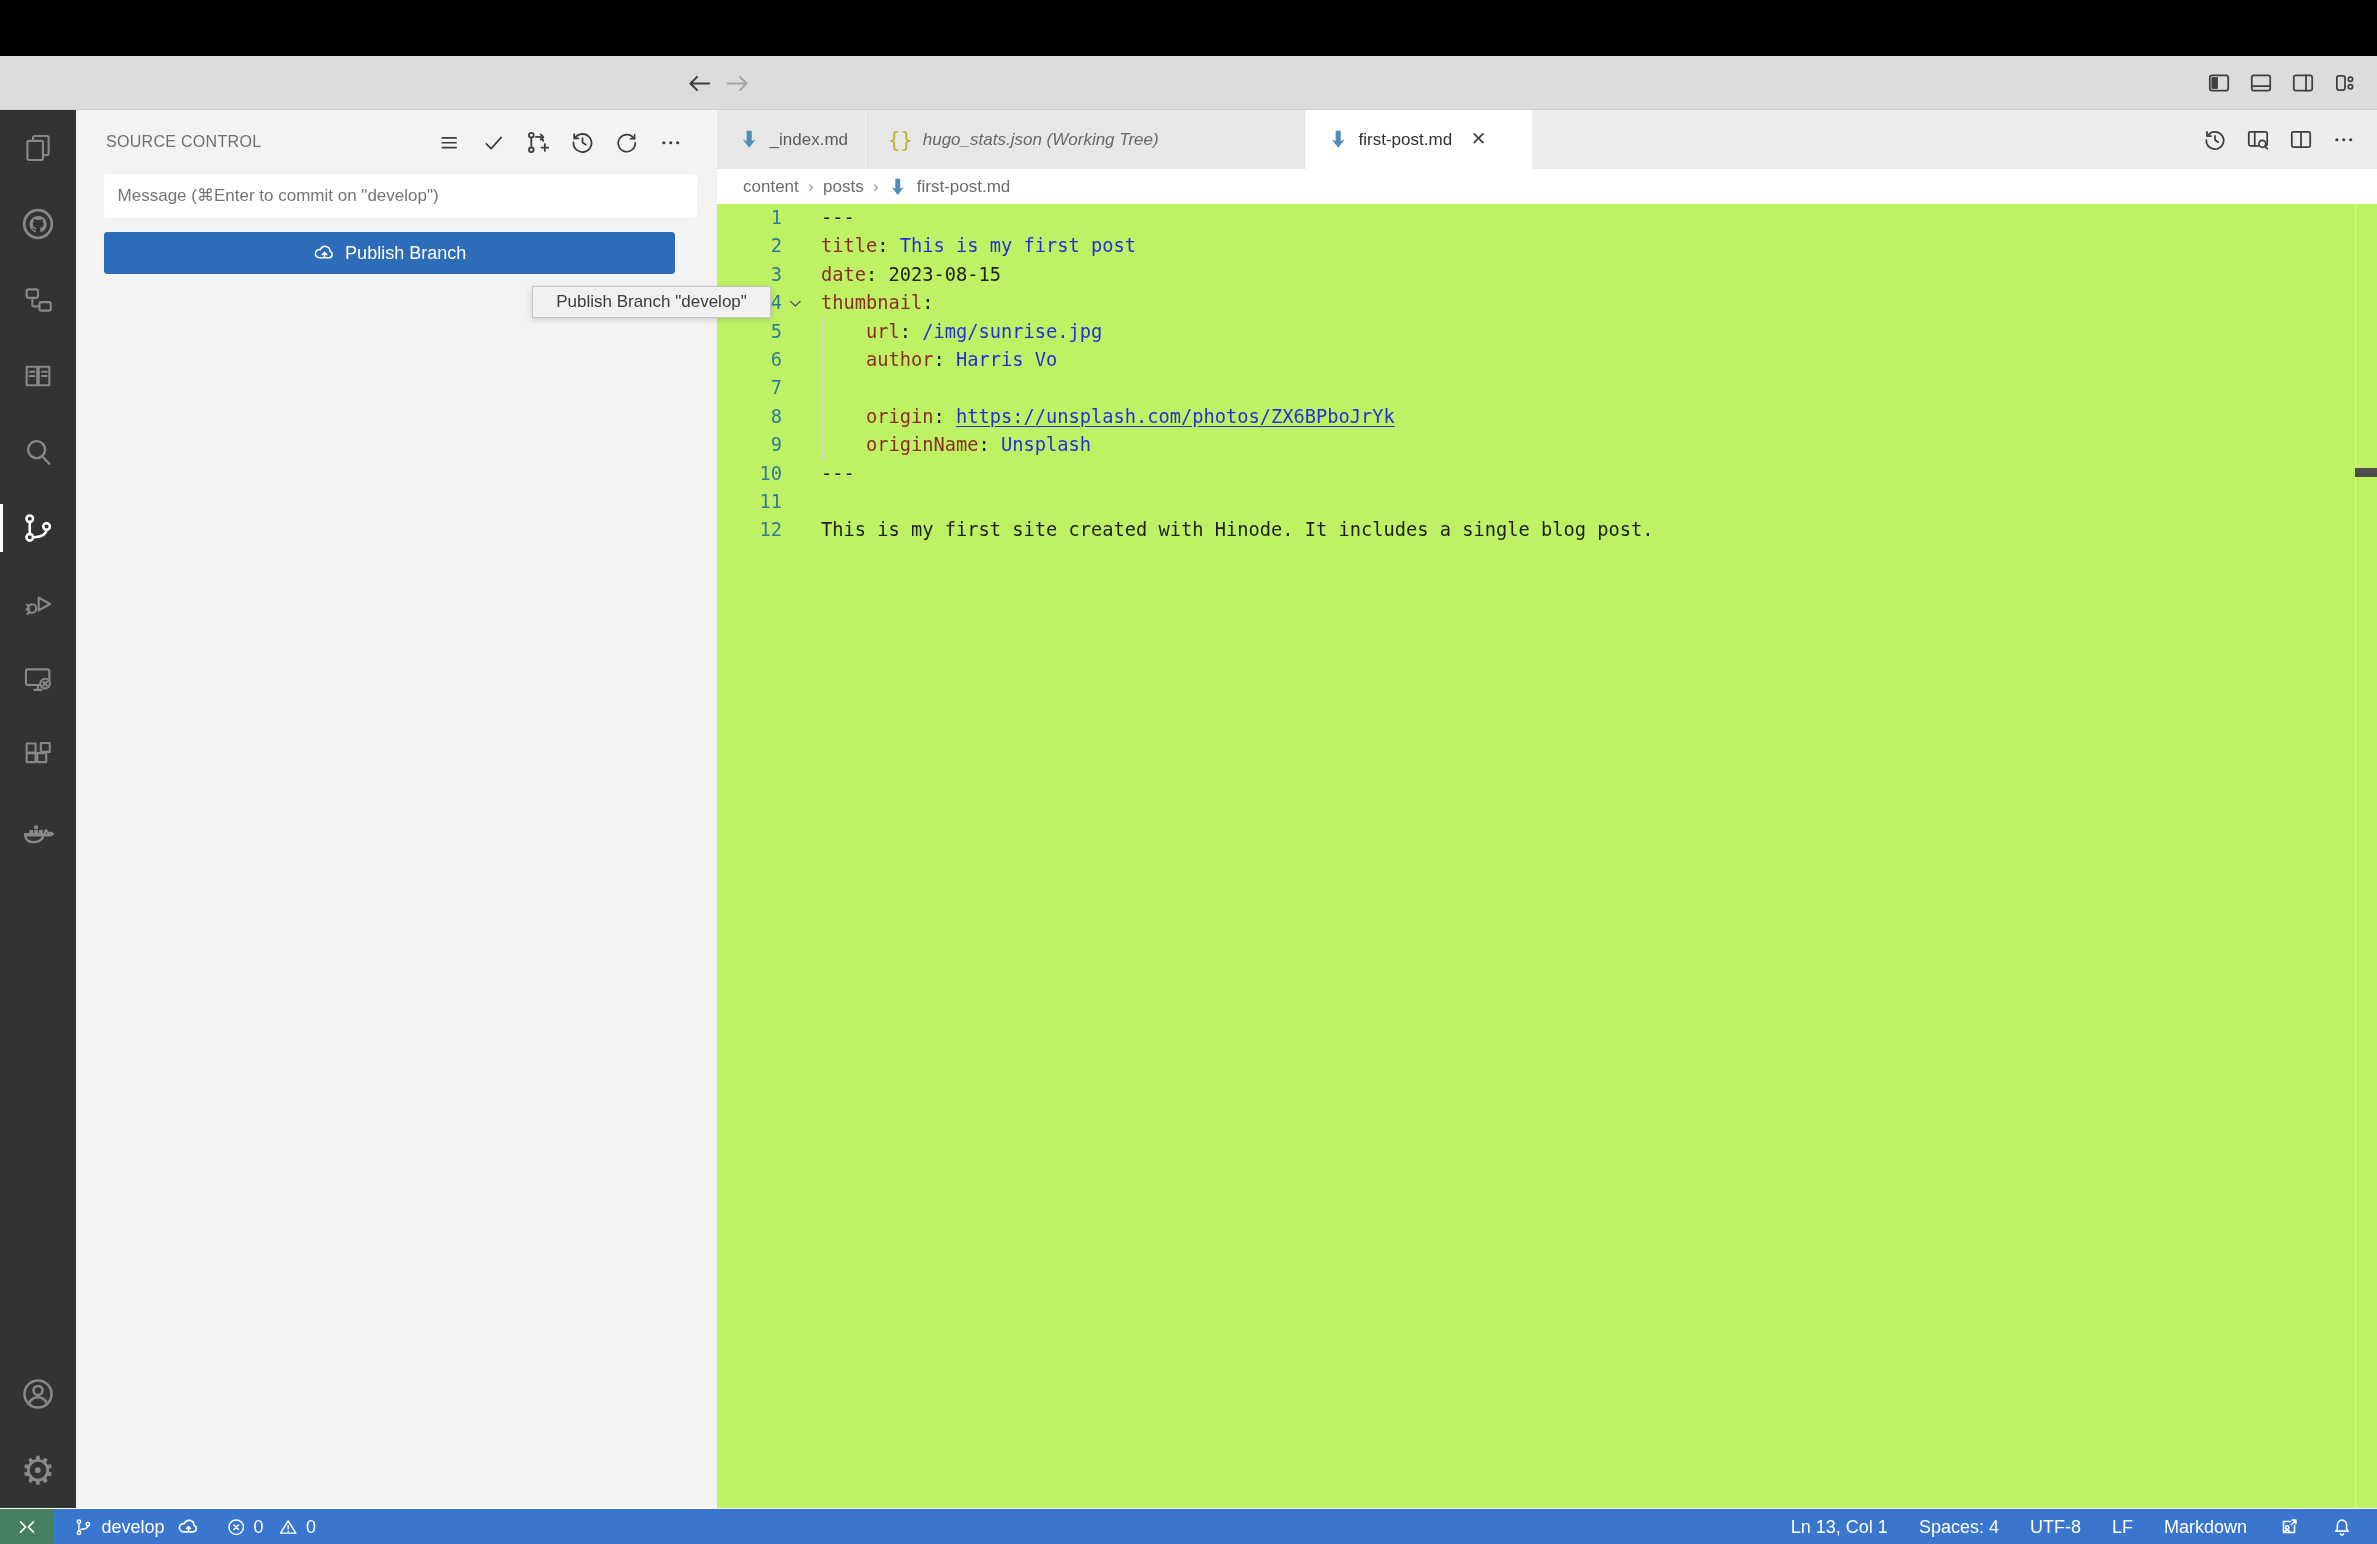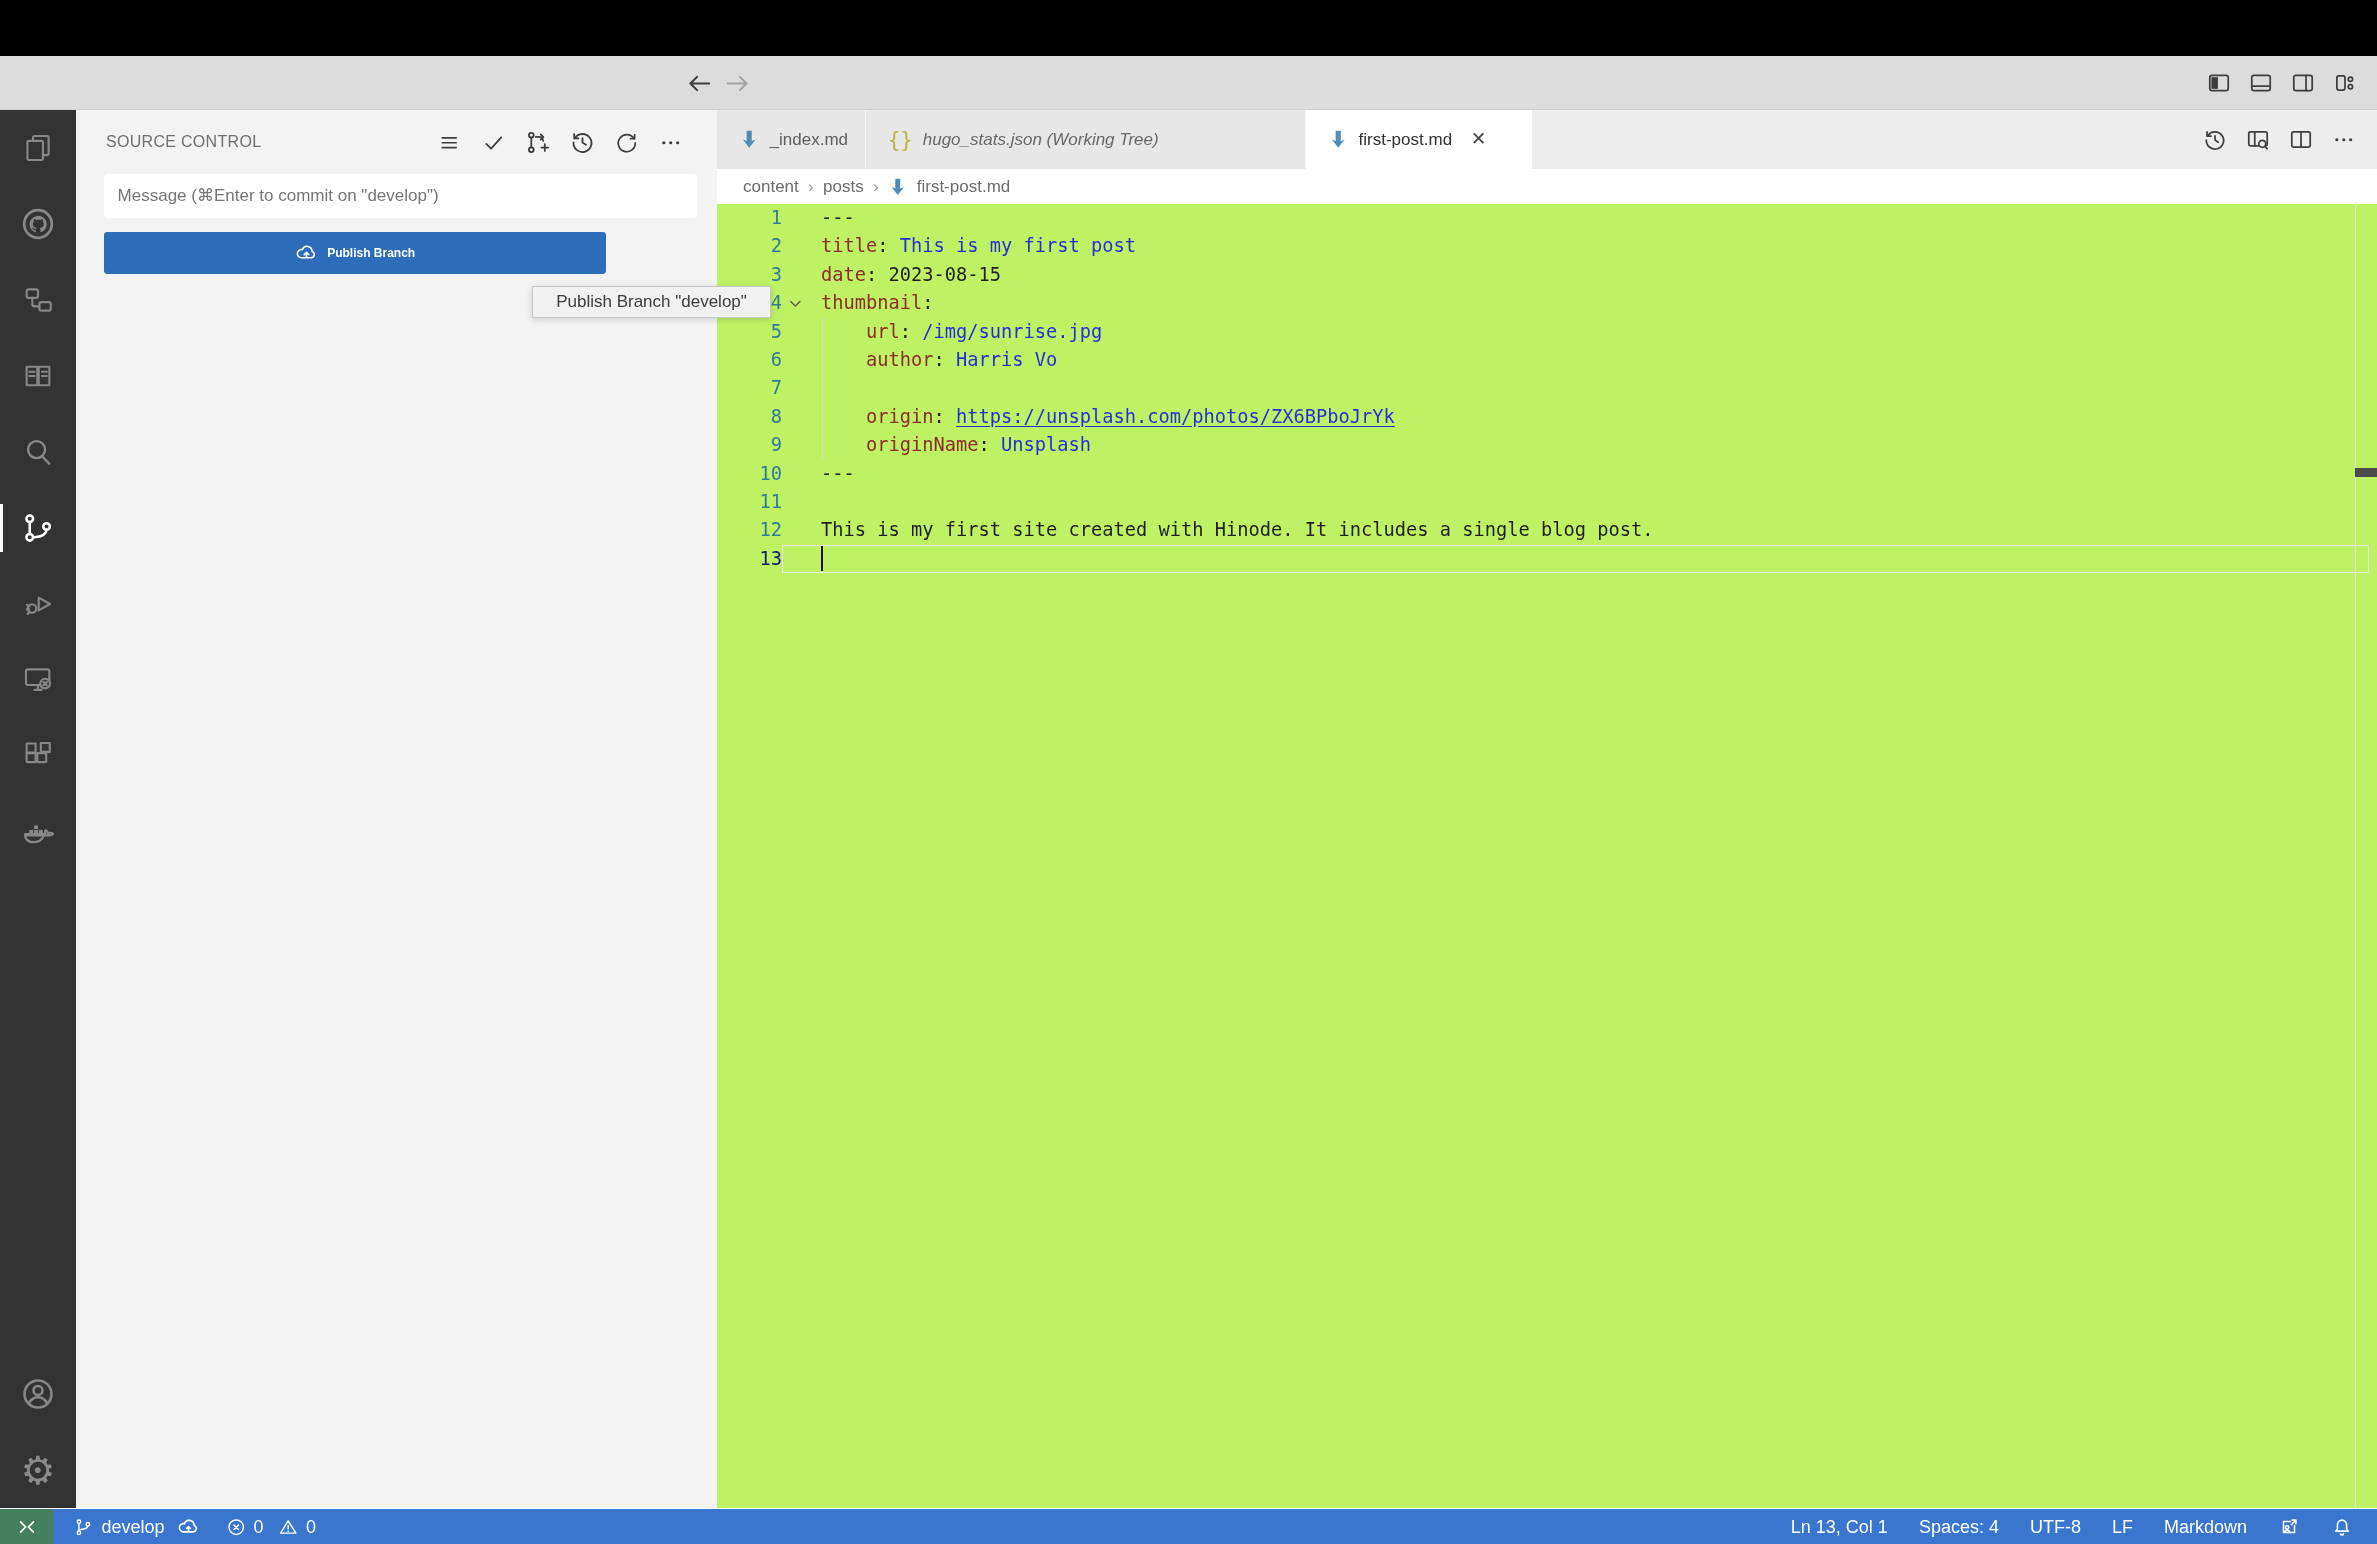--- a/index.html
+++ b/index.html
@@ -36,23 +36,23 @@
   
   .sidebar{position:absolute;left:76px;top:110px;width:642px;height:1398px;background:#f3f3f3;
            border-right:0.8px solid #e2e2e2;box-sizing:border-box;}
   .sc-header{position:absolute;left:0;top:15.3px;width:100%;height:34px;display:flex;align-items:center;}
   .sc-title{margin-left:30px;font-size:16px;letter-spacing:0.3px;color:#6f6f6f;}
   .sc-actions{position:absolute;right:34px;top:0;height:34px;display:flex;align-items:center;gap:18px;color:#3d3d3d;}
   .commit-input{position:absolute;left:28px;top:64px;width:593px;height:44px;box-sizing:border-box;
        border:none;border-radius:3.4px;background:#fff;padding:0 13.6px;font-size:17px;color:#333;
        font-family:"Liberation Sans",sans-serif;outline:none;}
   .commit-input::placeholder{color:#757575;opacity:1;}
-  .publish-btn{position:absolute;left:28px;top:122px;width:502px;height:42px;border:none;border-radius:3.4px;
-       background:#2d6cb8;color:#fff;font-size:12px;font-family:"Liberation Sans",sans-serif;
-       display:flex;align-items:center;justify-content:center;gap:9.3px;cursor:pointer;font-weight:bold;}
+  .publish-btn{position:absolute;left:28px;top:122px;width:571px;height:42px;border:none;border-radius:3.4px;
+       background:#2d6cb8;color:#fff;font-size:18px;font-family:"Liberation Sans",sans-serif;
+       display:flex;align-items:center;justify-content:center;gap:9.3px;cursor:pointer;}
 
   
   .tooltip{position:absolute;left:532px;top:286px;width:239px;height:32px;background:#f1f1f1;
        border:0.8px solid #c6c6c6;box-shadow:0 1.7px 6.8px rgba(0,0,0,.18);box-sizing:border-box;
        display:flex;align-items:center;justify-content:center;font-size:17px;color:#3c3c3c;z-index:60;}
 
   
   .editor-region{position:absolute;left:717px;top:110px;width:1660px;height:1398px;background:#bef264;}
   .tabbar{height:59px;background:#ededed;display:flex;align-items:stretch;}
   .tab{display:flex;align-items:center;padding:0 22px;gap:10.2px;font-size:17px;color:#5d5d5d;
@@ -425,26 +425,20 @@
       <div class="line">
         <div class="ln">11</div>
         <div class="gut-pad"></div>
         <div class="code-text"></div>
       </div>
       <div class="line">
         <div class="ln">12</div>
         <div class="gut-pad"></div>
         <div class="code-text"><span class="seg-p">This is my first site created with Hinode. It includes a single blog post.</span></div>
       </div>
-      <div class="line current">
-        <div class="ln">13</div>
-        <div class="gut-pad"></div>
-        <div class="code-text"></div>
-        <span class="cursor"></span>
-      </div>
     </div>
 
   <div class="overview-line"></div>
   <div class="overview-cursor"></div>
 </div>
 
 <div class="statusbar">
   <div class="sb-remote">
     <span>
       <svg width="22" height="22" viewBox="0 0 24 24" class="stroke" style="stroke-width:1.8">

